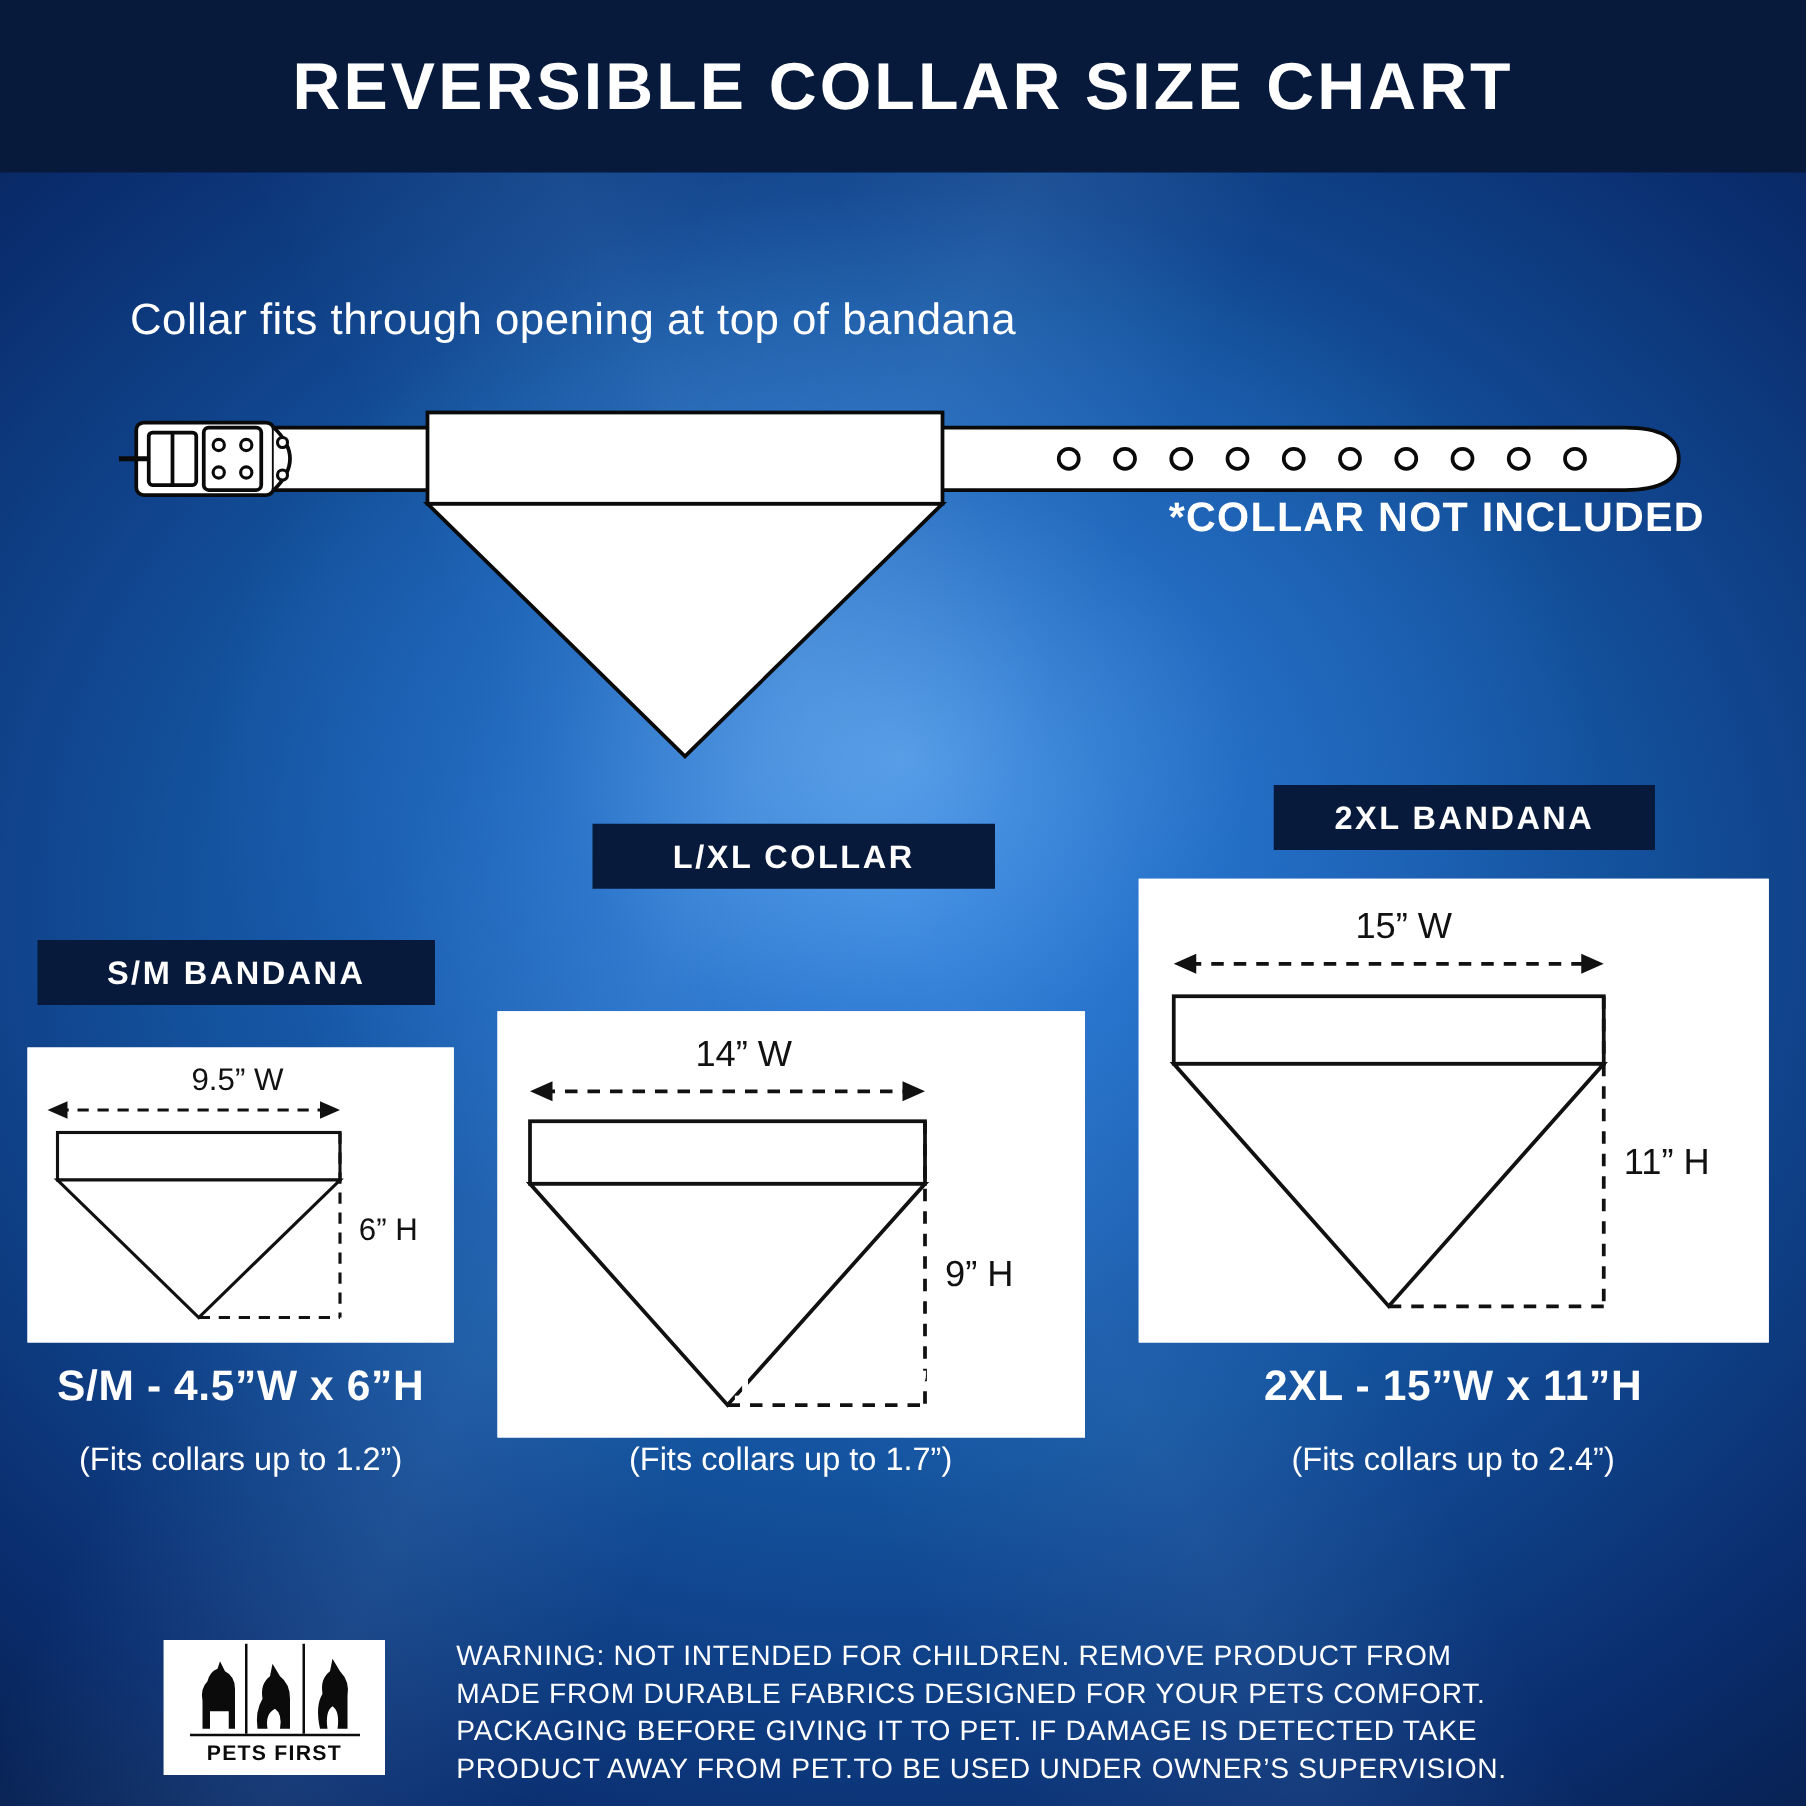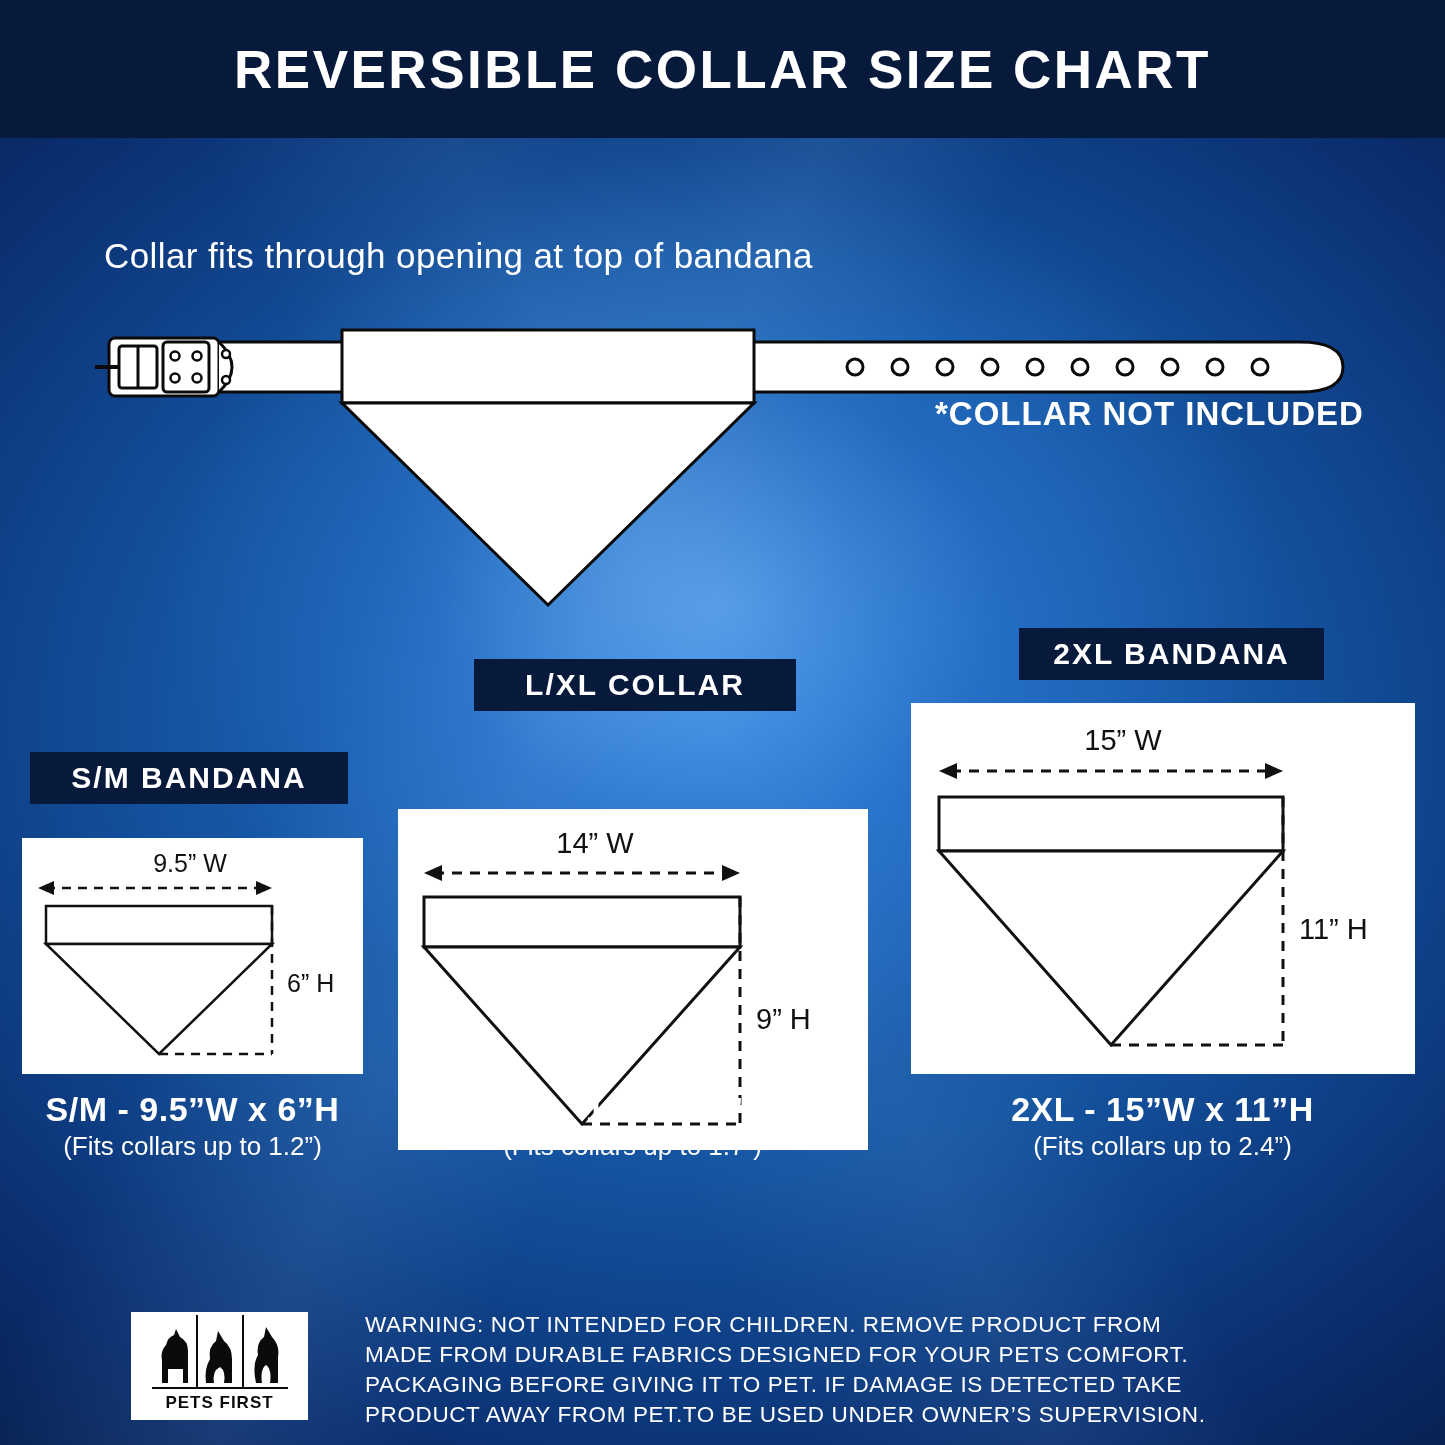--- a/index.html
+++ b/index.html
@@ -72,21 +72,21 @@
     font-size: 33px;
     font-weight: bold;
     letter-spacing: 1px;
     white-space: nowrap;
   }
 
   .size-label {
     position: absolute;
     background: #071a3c;
     color: #ffffff;
-    font-size: 30px;
+    font-size: 26px;
     font-weight: bold;
     letter-spacing: 2px;
     display: flex;
     align-items: center;
     justify-content: center;
     text-align: center;
   }
   #label-sm  { left: 30px;  top: 752px;  width: 318px; height: 52px; }
   #label-lxl { left: 474px; top: 659px;  width: 322px; height: 52px; }
   #label-2xl { left: 1019px; top: 628px; width: 305px; height: 52px; }
@@ -108,21 +108,21 @@
   }
   .caption .line1 {
     font-size: 34px;
     font-weight: bold;
     letter-spacing: 0.5px;
     display: block;
   }
   .caption .line2 {
     font-size: 26px;
     display: block;
-    margin-top: 2px;
+    margin-top: 23px;
   }
   #cap-sm  { left: 20px;  top: 1090px; width: 345px; }
   #cap-lxl { left: 400px; top: 1090px; width: 465px; }
   #cap-2xl { left: 910px; top: 1090px; width: 505px; }
 
   .footer-logo {
     position: absolute;
     left: 131px;
     top: 1312px;
     width: 177px;
@@ -252,21 +252,21 @@
       </g>
 
       <g>
         <line x1="248" y1="66" x2="248" y2="214" stroke="#111111" stroke-width="2.5" stroke-dasharray="9,7"></line>
         <line x1="135" y1="214" x2="248" y2="214" stroke="#111111" stroke-width="2.5" stroke-dasharray="9,7"></line>
         <text class="dim-text" x="263" y="152" font-size="25" text-anchor="start">6” H</text>
       </g>
     </svg>
   </div>
   <div class="caption" id="cap-sm">
-    <span class="line1">S/M - 9.5”W x 6”H</span>
+    <span class="line1">S/M - 4.5”W x 6”H</span>
     <span class="line2">(Fits collars up to 1.2”)</span>
   </div>
 
   <div class="size-label" id="label-lxl">L/XL COLLAR</div>
   <div class="panel" id="panel-lxl">
     <svg width="462" height="333" viewBox="0 0 462 333">
       <g>
         <text class="dim-text" x="195" y="42" font-size="29" text-anchor="middle">14” W</text>
         <line x1="34" y1="62" x2="330" y2="62" stroke="#111111" stroke-width="3" stroke-dasharray="10,8"></line>
         <polygon points="24,62 42,54 42,70" fill="#111111"></polygon>

